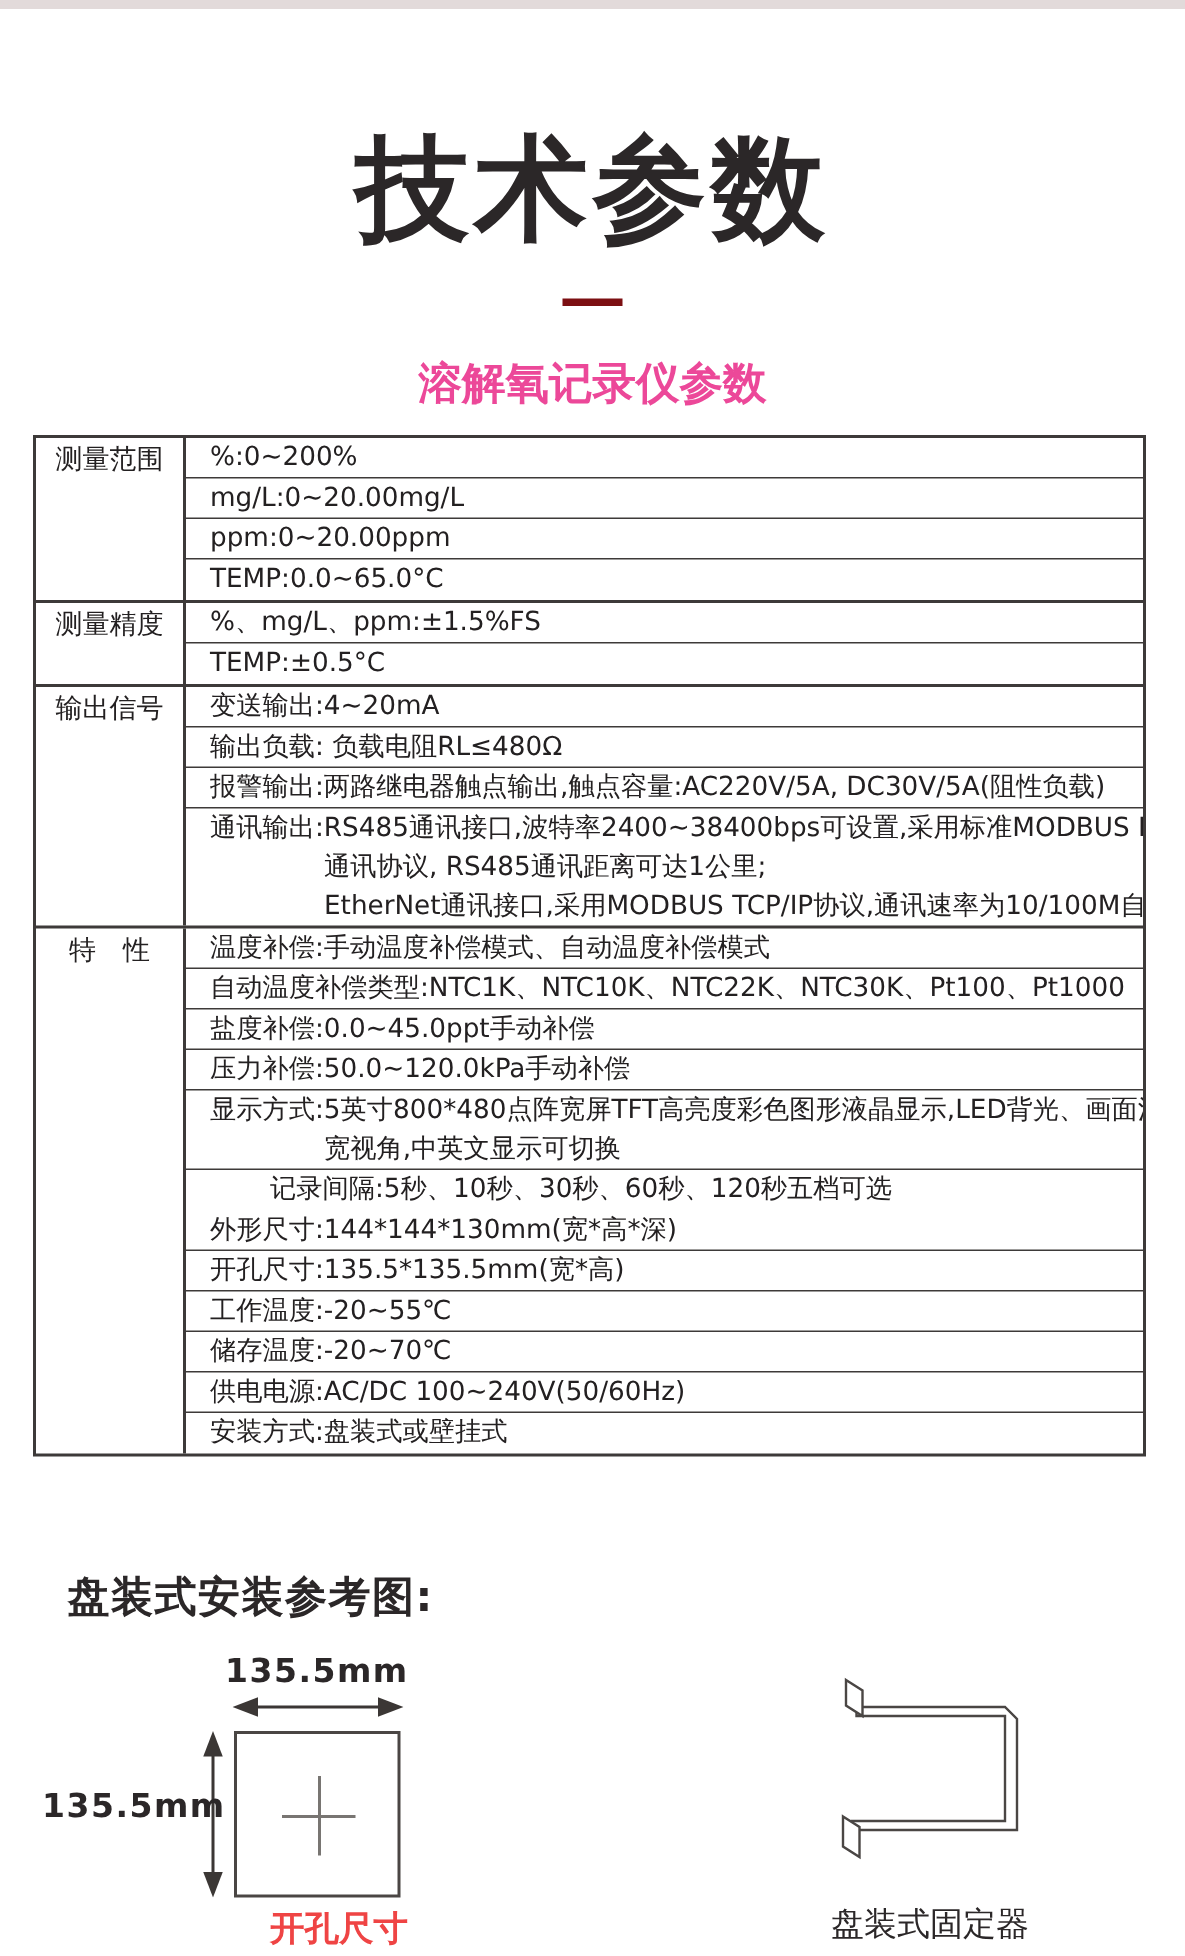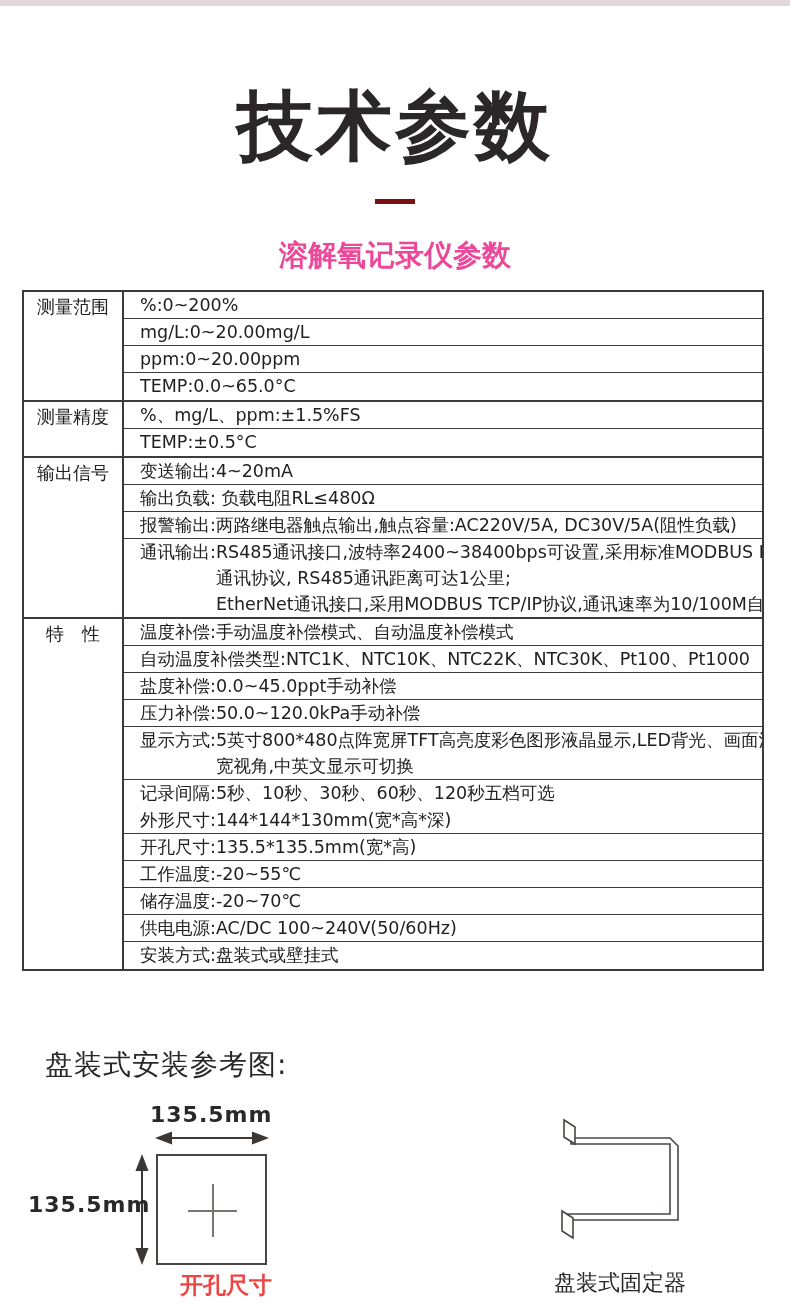--- a/index.html
+++ b/index.html
@@ -36,21 +36,21 @@
     text-align:center; font-size:18px; line-height:27px; padding-top:1px;
     white-space:pre; color:#232021;
   }
   .grows { flex:1 1 auto; min-width:0; }
   .srow {
     font-size:17.5px; line-height:26px; min-height:27px;
     padding-left:16px; border-bottom:1px solid #3d3a39;
     white-space:nowrap; overflow:hidden; color:#232021;
   }
   .grows .srow:last-child { border-bottom:none; }
-  .srow.no-border { border-bottom:none; }
+  .srow.no-border { border-bottom:none;margin-left:40px; }
   .cline { line-height:26px; white-space:nowrap; }
   .cline.indent { padding-left:76px; }
 
   
   .record-block {
     border-bottom:1px solid #3d3a39;
     padding:7px 0 20px 6px;
   }
   .record-table {
     border-collapse:collapse; table-layout:fixed; width:627px;
@@ -59,21 +59,21 @@
   .record-table td {
     border:1px solid #3d3a39; text-align:center;
     font-size:17px; line-height:26px; height:28px; padding:0;
     white-space:nowrap; overflow:hidden;
   }
   .record-table td.first { width:17%; }
 
   
   .mount-heading {
     position:absolute; left:45px; top:1046px;
-    font-size:28px; font-weight:400; color:#2b2728; letter-spacing:1px;text-align:center;
+    font-size:28px; font-weight:700; color:#2b2728; letter-spacing:1px;text-align:center;
   }
   .dim-label-top {
     position:absolute; left:150px; top:1102px; width:122px; text-align:center;
     font-size:22px; font-weight:700; letter-spacing:1px; color:#2b2728;
   }
   .harrow { position:absolute; left:155px; top:1130px; }
   .varrow { position:absolute; left:134px; top:1154px; }
   .dim-label-left {
     position:absolute; left:28px; top:1192px; width:108px; text-align:right;
     font-size:22px; font-weight:700; letter-spacing:1px; color:#2b2728;

